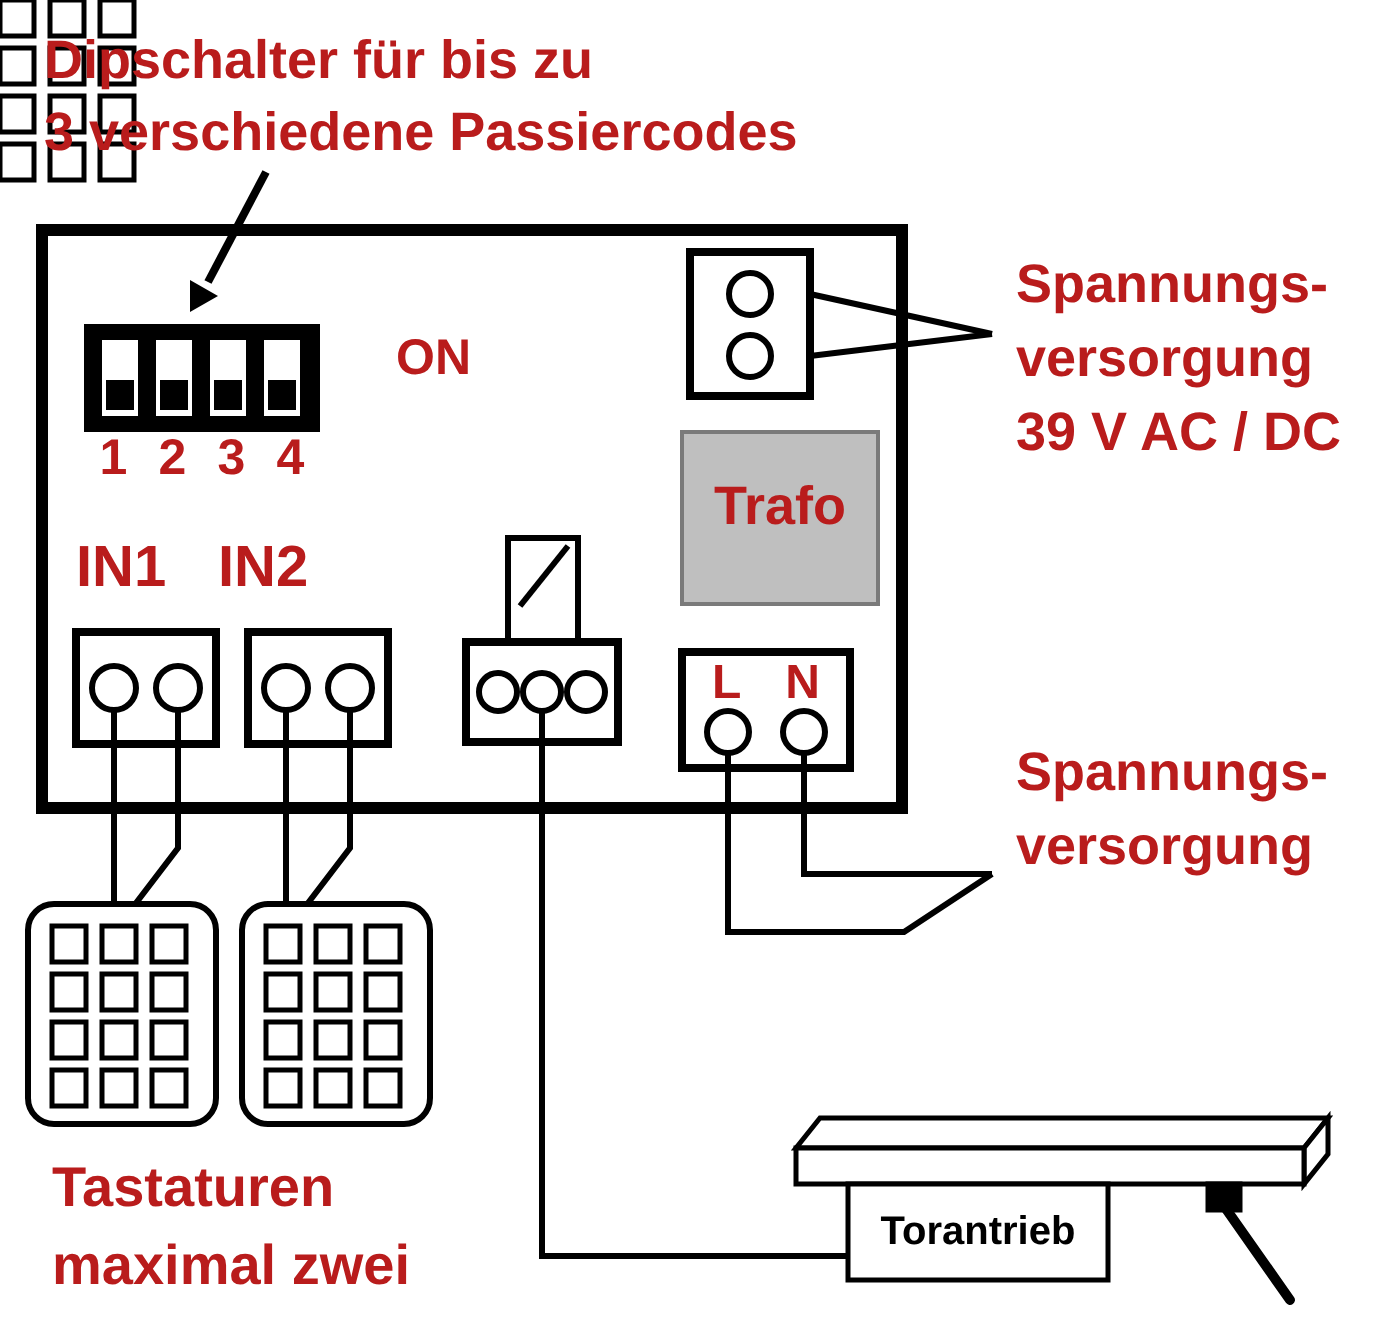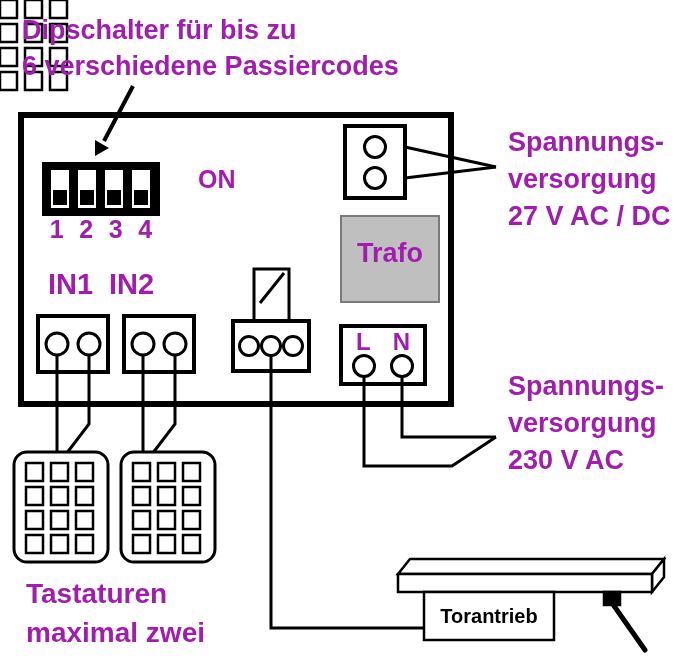--- a/index.html
+++ b/index.html
@@ -3,26 +3,26 @@
 <meta charset="utf-8">
 <style>
   * { margin:0; padding:0; box-sizing:border-box; }
   html,body { background:#ffffff; }
   body {
     width:695px; height:665px; position:relative; overflow:hidden;
     font-family:"Liberation Sans", sans-serif; color:#000;
   }
   .canvas { position:absolute; left:0; top:0; width:695px; height:665px; }
   svg.diagram { position:absolute; left:0; top:0; z-index:1; }
-  .txt { position:absolute; z-index:2; font-weight:bold; white-space:nowrap; color:#a21caf; }
+  .txt { position:absolute; z-index:2; font-weight:bold; white-space:nowrap; color:#b91c1c; }
 
   .title        { left:22px;  top:12px;  font-size:27px; line-height:36px; }
   .on-label     { left:167px; top:165px; font-size:25px;margin-left:31px; }
   .dip-numbers  { left:42px;  top:215px; width:118px; display:flex; justify-content:space-around; font-size:25px; }
-  .in1-label    { left:48px;  top:268px; font-size:29px; }
+  .in1-label    { left:38px;  top:268px; font-size:29px; }
   .in2-label    { left:109px; top:268px; font-size:29px; }
   .ln-labels    { left:345px; top:328px; width:76px; display:flex; justify-content:space-around; font-size:24px; }
   .trafo-label  { left:341px; top:204px; width:98px; height:98px; display:flex; align-items:center; justify-content:center; font-size:27px;border-radius:14px; }
   .supply24     { left:508px; top:124px; font-size:27px; line-height:37px; }
   .supply230    { left:508px; top:368px; font-size:27px; line-height:37px; }
   .keypad-note  { left:26px;  top:574px; font-size:28px; line-height:39px; }
   .tor-label    { left:552px; top:510px; font-size:28px; }
   .drive-label  { left:424px; top:592px; width:130px; height:48px; display:flex; align-items:center; justify-content:center; font-size:20px; z-index:2; position:absolute; font-weight:bold; }
 </style>
 </head>
@@ -120,21 +120,21 @@
     </g>
 
     <g>
       <line x1="133" y1="86" x2="104" y2="141" stroke="#000" stroke-width="4"></line>
       <polygon points="95,156 109,148 95,140" fill="#000"></polygon>
     </g>
   </svg>
 
   <div class="txt title">
     <div>Dipschalter für bis zu</div>
-    <div>6 verschiedene Passiercodes</div>
+    <div>3 verschiedene Passiercodes</div>
   </div>
 
   <div class="txt on-label">ON</div>
 
   <div class="txt dip-numbers">
     <span>1</span>
     <span>2</span>
     <span>3</span>
     <span>4</span>
   </div>
@@ -145,27 +145,26 @@
   <div class="txt ln-labels">
     <span>L</span>
     <span>N</span>
   </div>
 
   <div class="txt trafo-label">Trafo</div>
 
   <div class="txt supply24">
     <div>Spannungs-</div>
     <div>versorgung</div>
-    <div>27 V AC / DC</div>
+    <div>39 V AC / DC</div>
   </div>
 
   <div class="txt supply230">
     <div>Spannungs-</div>
     <div>versorgung</div>
-    <div>230 V AC</div>
   </div>
 
   <div class="txt keypad-note">
     <div>Tastaturen</div>
     <div>maximal zwei</div>
   </div>
 
 
   <div class="drive-label">Torantrieb</div>
 

